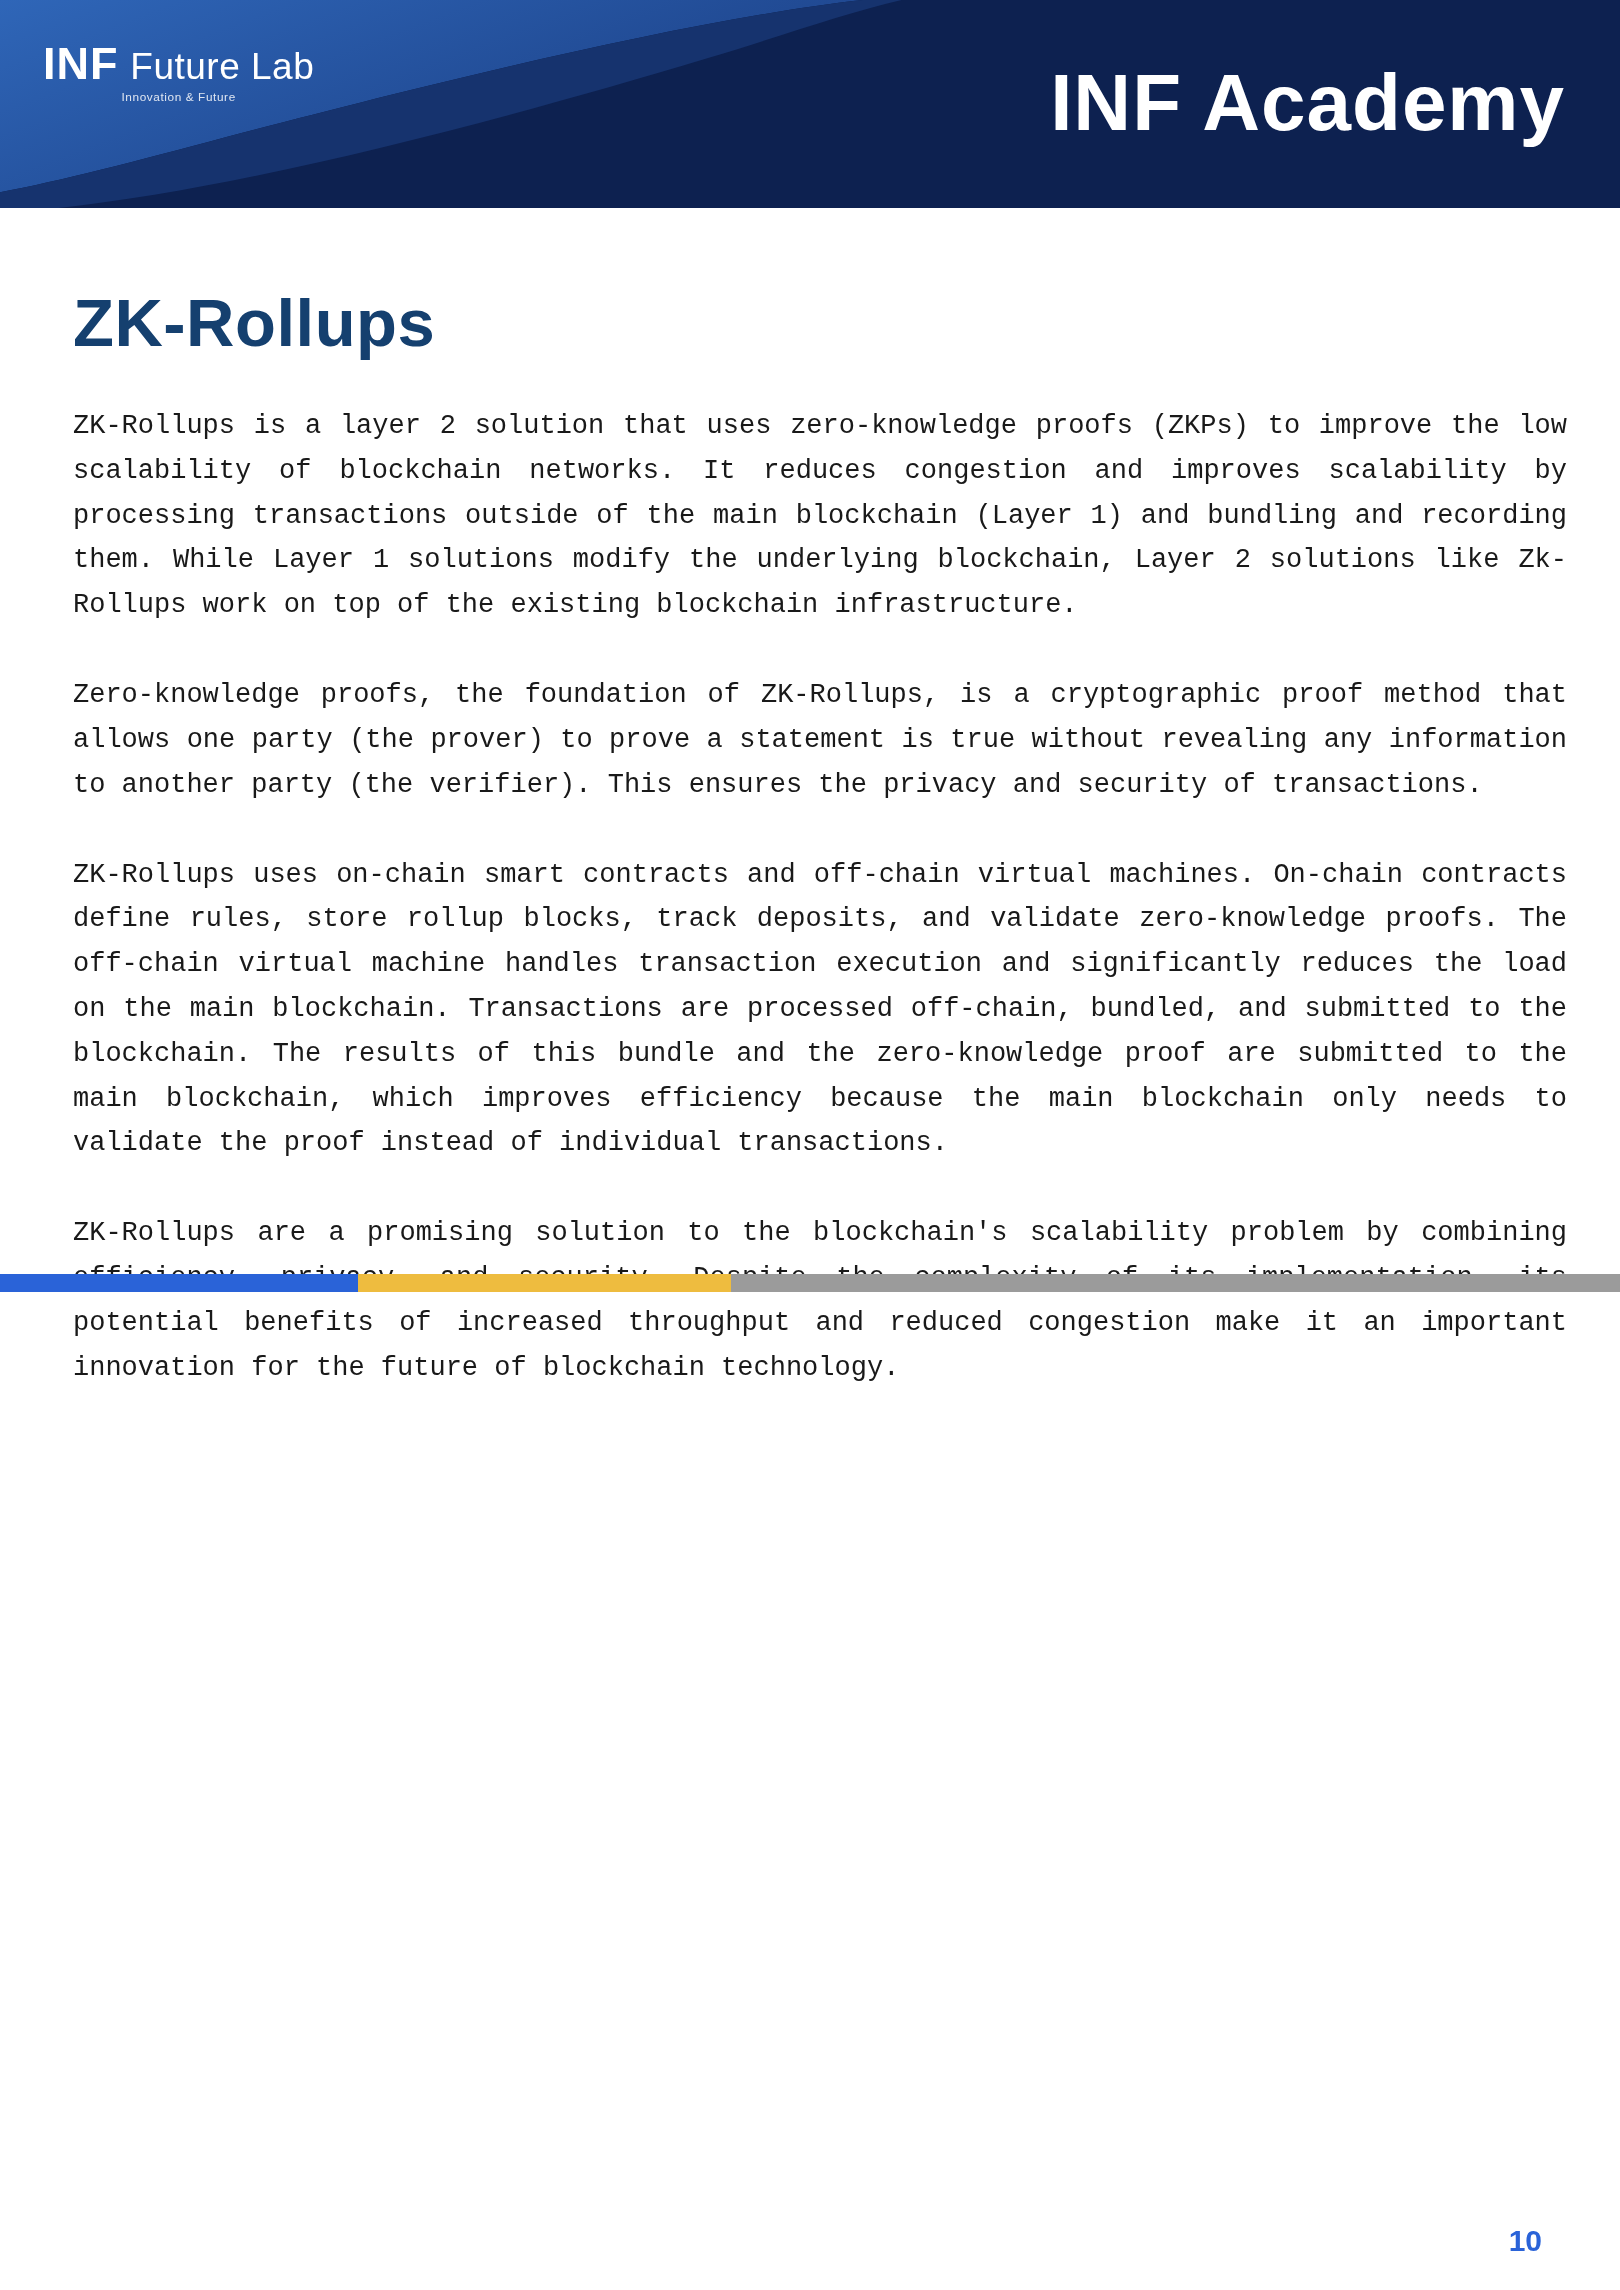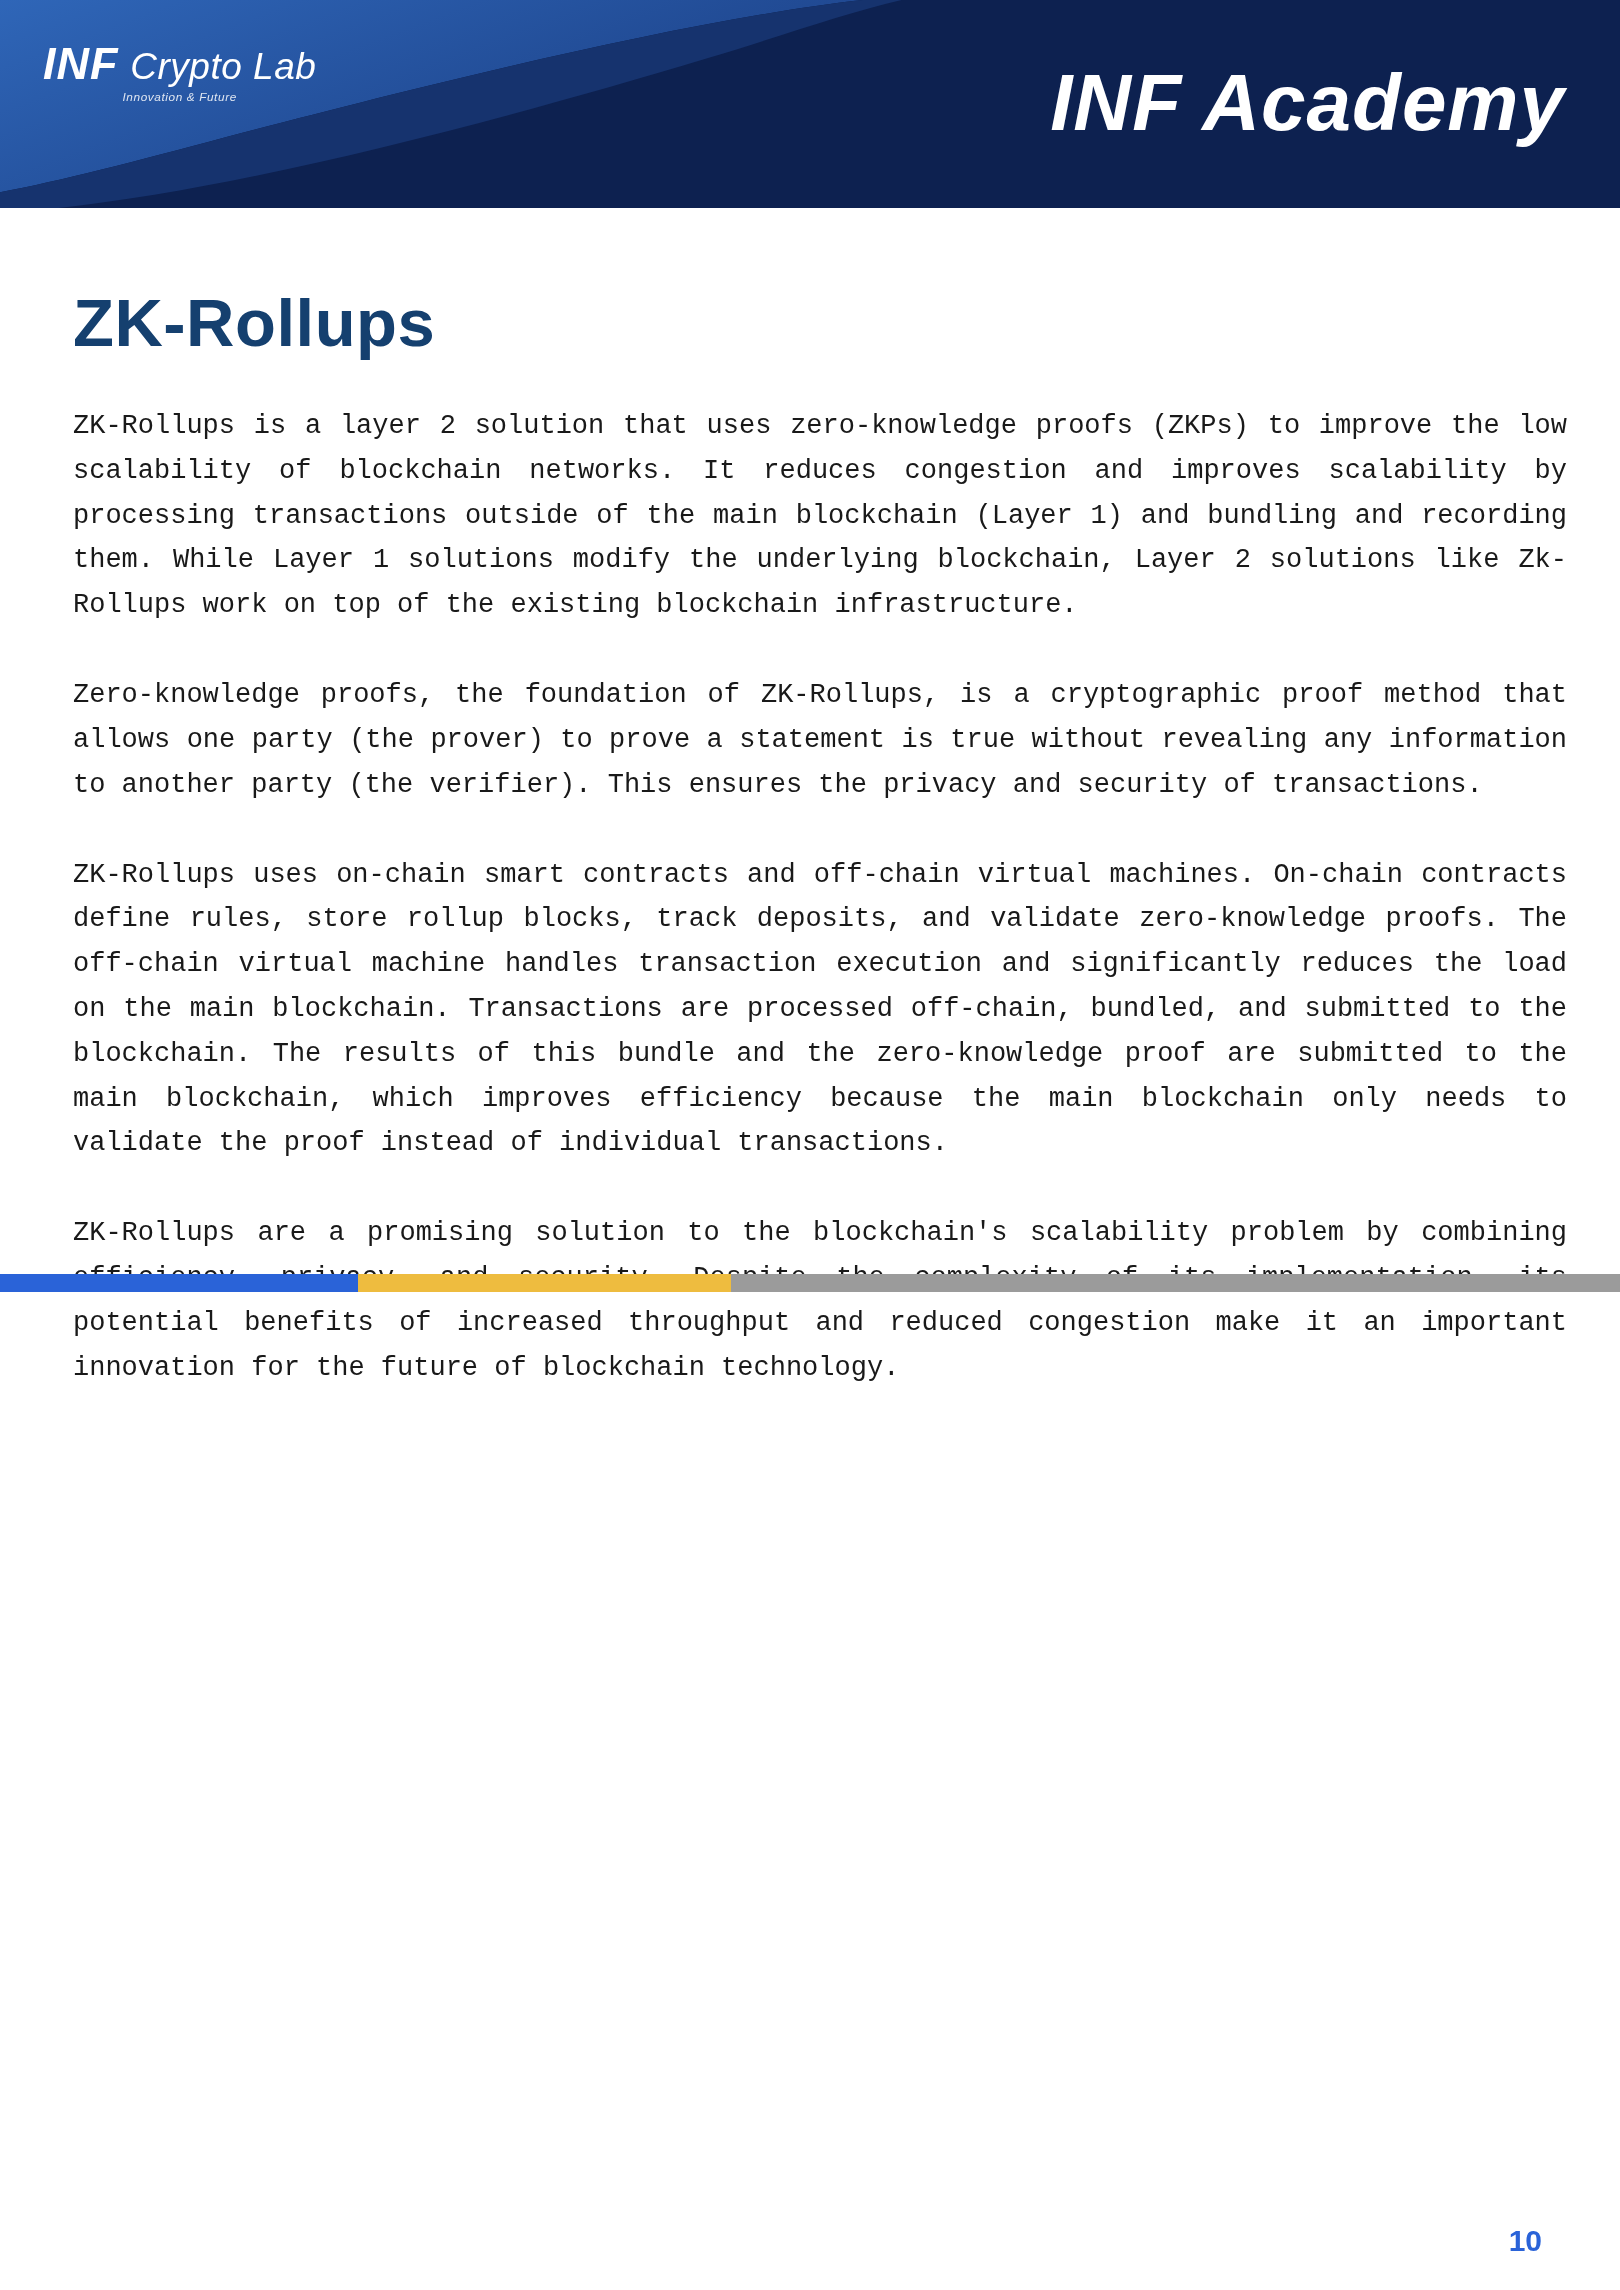--- a/index.html
+++ b/index.html
@@ -15,21 +15,20 @@
     overflow: hidden;
   }
 
   
   .header {
     position: relative;
     width: 100%;
     height: 208px;
     background: #a16207;
     overflow: hidden;
-    font-style: italic;
   }
   .header svg { position: absolute; inset: 0; display: block; }
 
   .logo {
     position: absolute;
     top: 41px;
     left: 43px;
     color: #ffffff;
     z-index: 3;
     line-height: 1;
@@ -128,21 +127,21 @@
       <rect x="0" y="0" width="1653" height="212" fill="#0d2150"></rect>
 
       <path d="M0,0 L880,0 C700,20 420,90 230,140 C140,164 60,185 0,196 Z" fill="url(#lightGrad)"></path>
 
       <path d="M880,0 C700,20 420,90 230,140 C140,164 60,185 0,196 L0,212 L60,212 C260,190 520,120 720,60 C800,36 860,14 920,0 Z" fill="#16336e"></path>
     </svg>
 
     <div class="logo">
       <div class="logo-row">
         <span class="logo-inf">INF</span>
-        <span class="logo-suffix">Crypto Lab</span>
+        <span class="logo-suffix">Future Lab</span>
       </div>
       <div class="logo-tagline">Innovation &amp; Future</div>
     </div>
 
     <div class="academy-title">INF Academy</div>
   </div>
 
   <div class="content">
     <h1 class="page-title">ZK-Rollups</h1>
     <div class="body-text">

